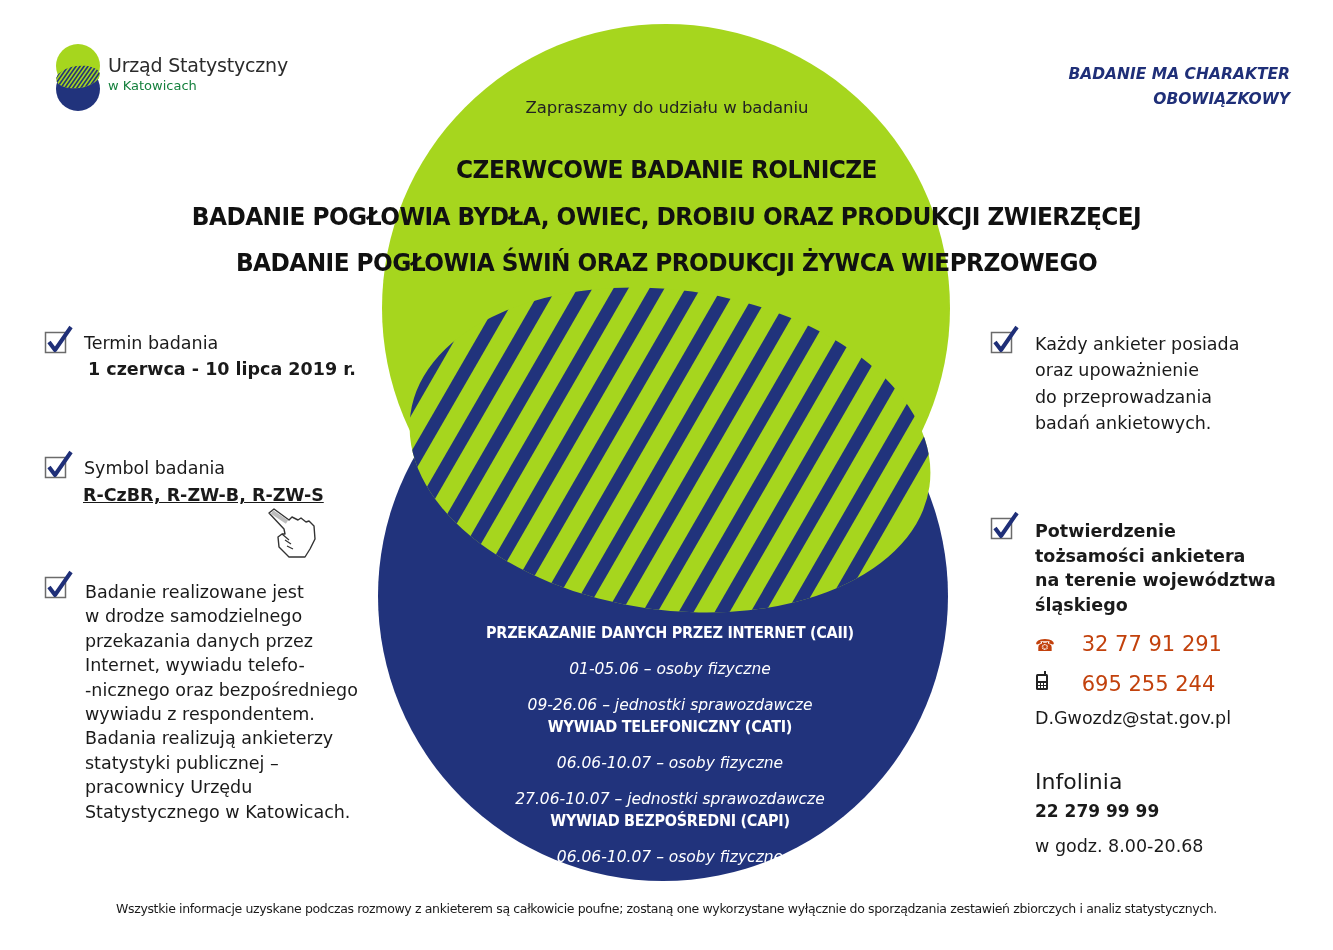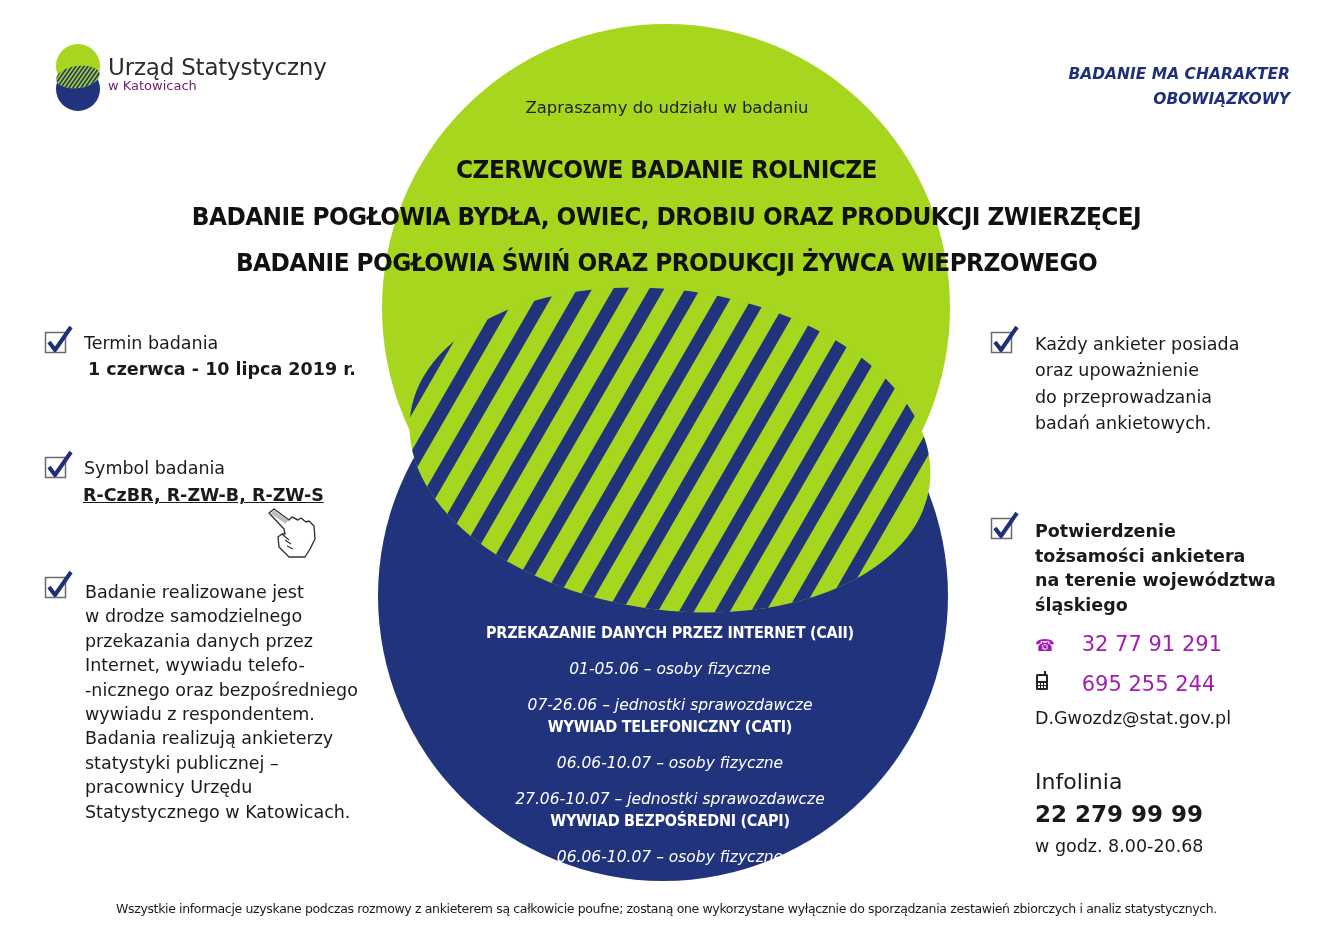--- a/index.html
+++ b/index.html
@@ -7,22 +7,22 @@
     width:1333px; height:950px; position:relative; overflow:hidden;
     background:#ffffff; color:#1a1a1a;
     font-family:"DejaVu Sans", "Liberation Sans", sans-serif;
   }
   .abs { position:absolute; }
   #art { position:absolute; left:0; top:0; }
 
   
   .logo { left:52px; top:42px; width:240px; height:70px; }
   .logo svg { position:absolute; left:0; top:0; }
-  .logo-title { position:absolute; left:56px; top:12px; font-size:23px; color:#2b2b2b; white-space:nowrap; letter-spacing:-0.2px; }
-  .logo-sub { position:absolute; left:56px; top:36px; font-size:13px; color:#701a75; white-space:nowrap; }
+  .logo-title { position:absolute; left:56px; top:12px; font-size:19px; color:#2b2b2b; white-space:nowrap; letter-spacing:-0.2px; }
+  .logo-sub { position:absolute; left:56px; top:36px; font-size:13px; color:#15803d; white-space:nowrap; }
 
   .mandatory { left:990px; top:62px; width:300px; text-align:right;
     color:#1f2f78; font-weight:bold; font-style:italic; font-size:15.5px; line-height:25px; }
 
   .invite { left:382px; top:98px; width:570px; text-align:center; font-size:16.5px; color:#222; }
 
   .headline { left:100px; width:1133px; text-align:center; font-weight:bold; font-size:25px;
     color:#111; letter-spacing:-0.6px; white-space:nowrap; transform:scaleX(0.93); transform-origin:center; }
   .h1 { top:155px; }
   .h2 { top:202px; }
@@ -32,21 +32,21 @@
   .check svg { display:block; }
 
   .ltext { font-size:17.5px; line-height:24.5px; color:#1a1a1a; }
   .bold { font-weight:bold; }
   .uline { text-decoration:underline; font-weight:bold; }
 
   .circle-text { left:420px; width:500px; text-align:center; color:#ffffff; }
   .ct-head { font-weight:bold; font-size:15.5px; letter-spacing:-0.3px; transform:scaleX(0.93); }
   .ct-line { font-style:italic; font-size:15.5px;margin-top:18px; }
 
-  .contact-row { font-size:21px; color:#a21caf; }
+  .contact-row { font-size:21px; color:#c2410c; }
   .contact-icon { display:inline-block; width:20px; font-size:16px; }
   .footer { left:20px; width:1293px; top:901px; text-align:center; 
     font-size:12.5px; color:#1a1a1a; letter-spacing:-0.35px; white-space:nowrap; }
 </style>
 </head>
 <body>
 
 <svg id="art" width="1333" height="950" viewBox="0 0 1333 950">
   <defs>
     <clipPath id="lensClip">
@@ -166,21 +166,21 @@
   <div>wywiadu z respondentem.</div>
   <div>Badania realizują ankieterzy</div>
   <div>statystyki publicznej –</div>
   <div>pracownicy Urzędu</div>
   <div>Statystycznego w Katowicach.</div>
 </div>
 
 <div class="abs circle-text" style="top:624px;">
   <div class="ct-head">PRZEKAZANIE DANYCH PRZEZ INTERNET (CAII)</div>
   <div class="ct-line">01-05.06 – osoby fizyczne</div>
-  <div class="ct-line">07-26.06 – jednostki sprawozdawcze</div>
+  <div class="ct-line">09-26.06 – jednostki sprawozdawcze</div>
   <div class="ct-head" style="margin-top:4px;">WYWIAD TELEFONICZNY (CATI)</div>
   <div class="ct-line">06.06-10.07 – osoby fizyczne</div>
   <div class="ct-line">27.06-10.07 – jednostki sprawozdawcze</div>
   <div class="ct-head" style="margin-top:4px;">WYWIAD BEZPOŚREDNI (CAPI)</div>
   <div class="ct-line">06.06-10.07 – osoby fizyczne</div>
 </div>
 
 <div class="abs check" style="left:990px; top:325px;">
   <svg width="30" height="30" viewBox="0 0 30 30">
       <rect x="1.5" y="7.5" width="20" height="20" fill="none" stroke="#6b6b6b" stroke-width="1.5"></rect>
@@ -223,16 +223,16 @@
         <rect x="6" y="15" width="2" height="2" fill="#fff"></rect>
         <rect x="9" y="15" width="2" height="2" fill="#fff"></rect>
         <rect x="9" y="0" width="2" height="4" fill="#222"></rect>
       </svg>
   </span>
   <span style="margin-left:20px;">695 255 244</span>
 </div>
 <div class="abs ltext" style="left:1035px; top:706px;">D.Gwozdz@stat.gov.pl</div>
 
 <div class="abs" style="left:1035px; top:769px; font-size:22px;">Infolinia</div>
-<div class="abs bold" style="left:1035px; top:801px; font-size:23px;">22 279 99 99</div>
+<div class="abs bold" style="left:1035px; top:801px; font-size:17px;">22 279 99 99</div>
 <div class="abs ltext" style="left:1035px; top:834px;">w godz. 8.00-20.68</div>
 
 <div class="abs footer">Wszystkie informacje uzyskane podczas rozmowy z ankieterem są całkowicie poufne; zostaną one wykorzystane wyłącznie do sporządzania zestawień zbiorczych i analiz statystycznych.</div>
 
 </body></html>

